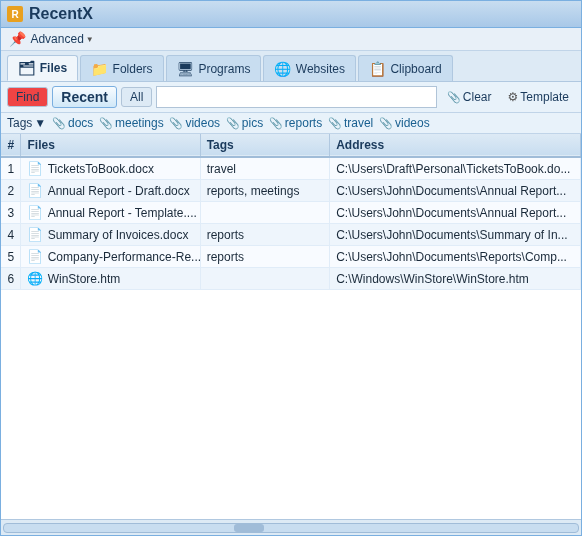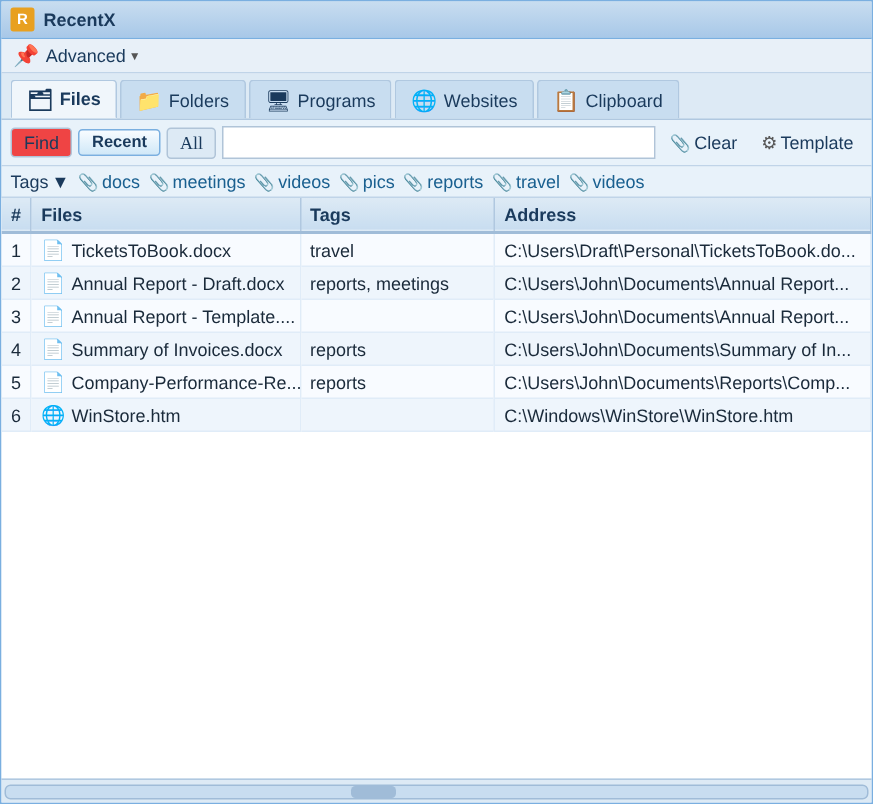--- a/index.html
+++ b/index.html
@@ -2,35 +2,35 @@
 <html><head>
   <meta charset="utf-8">
   <style>
     * { box-sizing: border-box; margin: 0; padding: 0; }
     body { font-family: 'Segoe UI', Tahoma, Geneva, Verdana, sans-serif; font-size: 12px; background: #d4e3f0; width: 582px; height: 536px; overflow: hidden; }
 
     .window { width: 582px; height: 536px; background: #f0f6fb; border: 1px solid #7aafe0; display: flex; flex-direction: column; }
 
     .title-bar { background: linear-gradient(to bottom, #c8ddf0, #a8c8e8); padding: 4px 6px; display: flex; align-items: center; gap: 6px; border-bottom: 1px solid #7aafe0; }
     .title-bar-icon { width: 16px; height: 16px; background: #e8a020; border-radius: 2px; display: flex; align-items: center; justify-content: center; font-size: 10px; color: white; font-weight: bold; }
-    .title-bar-text { font-size: 12px; font-weight: bold; color: #1a3a5c; }
+    .title-bar-text { font-size: 16px; font-weight: bold; color: #1a3a5c; }
 
     .menu-bar { background: #e8f0f8; padding: 3px 8px; display: flex; align-items: center; gap: 4px; border-bottom: 1px solid #c0d4e8; }
     .menu-advanced { color: #1a3a5c; font-size: 12px; cursor: pointer; display: flex; align-items: center; gap: 2px; }
     .arrow-down { font-size: 8px; color: #555; }
 
     .tabs-bar { background: #ddeaf5; padding: 4px 6px 0 6px; display: flex; gap: 2px; border-bottom: 1px solid #b0c8e0; }
     .tab { padding: 4px 10px; border: 1px solid #b0c8e0; border-bottom: none; border-radius: 3px 3px 0 0; background: #c8ddf0; color: #1a3a5c; cursor: pointer; display: flex; align-items: center; gap: 4px; font-size: 12px; }
     .tab.active { background: #f0f6fb; border-bottom: 1px solid #f0f6fb; font-weight: bold; }
     .tab-icon { font-size: 14px; }
 
     .toolbar { background: #e8f2fa; padding: 4px 6px; display: flex; align-items: center; gap: 4px; border-bottom: 1px solid #c0d4e8; }
     .btn-find { padding: 2px 8px; border: 1px solid #b0c4d8; background: #ef4444; border-radius: 3px; cursor: pointer; font-size: 12px; color: #1a3a5c; }
-    .btn-recent { padding: 2px 8px; border: 1px solid #7aafe0; background: linear-gradient(to bottom, #f8fcff, #d0e8f8); border-radius: 3px; cursor: pointer; font-size: 11px; color: #1a3a5c; font-weight: bold; }
-    .btn-all { padding: 2px 8px; border: 1px solid #b0c4d8; background: #ddeaf5; border-radius: 3px; cursor: pointer; font-size: 12px; color: #1a3a5c; font-family: Liberation Serif, serif; }
+    .btn-recent { padding: 2px 8px; border: 1px solid #7aafe0; background: linear-gradient(to bottom, #f8fcff, #d0e8f8); border-radius: 3px; cursor: pointer; font-size: 14px; color: #1a3a5c; font-weight: bold; }
+    .btn-all { padding: 2px 8px; border: 1px solid #b0c4d8; background: #ddeaf5; border-radius: 3px; cursor: pointer; font-size: 12px; color: #1a3a5c; }
     .search-box { flex: 1; height: 22px; border: 1px solid #b0c4d8; background: white; padding: 0 4px; font-size: 12px; color: #333; }
     .btn-clear { padding: 2px 6px; background: none; border: none; color: #1a3a5c; cursor: pointer; font-size: 12px; display: flex; align-items: center; gap: 2px; }
     .btn-options { padding: 2px 6px; background: none; border: none; color: #1a3a5c; cursor: pointer; font-size: 12px; display: flex; align-items: center; gap: 2px; }
 
     .tags-bar { background: #e8f2fa; padding: 3px 6px; display: flex; align-items: center; gap: 6px; border-bottom: 1px solid #c0d4e8; flex-wrap: wrap; }
     .tags-label { color: #1a3a5c; font-size: 12px; display: flex; align-items: center; gap: 2px; }
     .tag-item { color: #1a6090; font-size: 12px; cursor: pointer; display: flex; align-items: center; gap: 2px; }
 
     .table-container { flex: 1; overflow: hidden; background: white; }
     table { width: 100%; border-collapse: collapse; font-size: 12px; }

